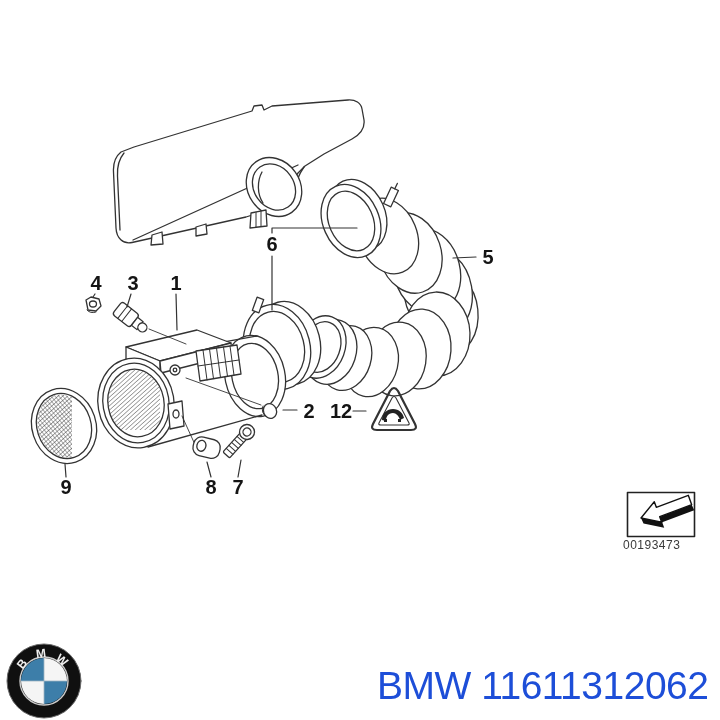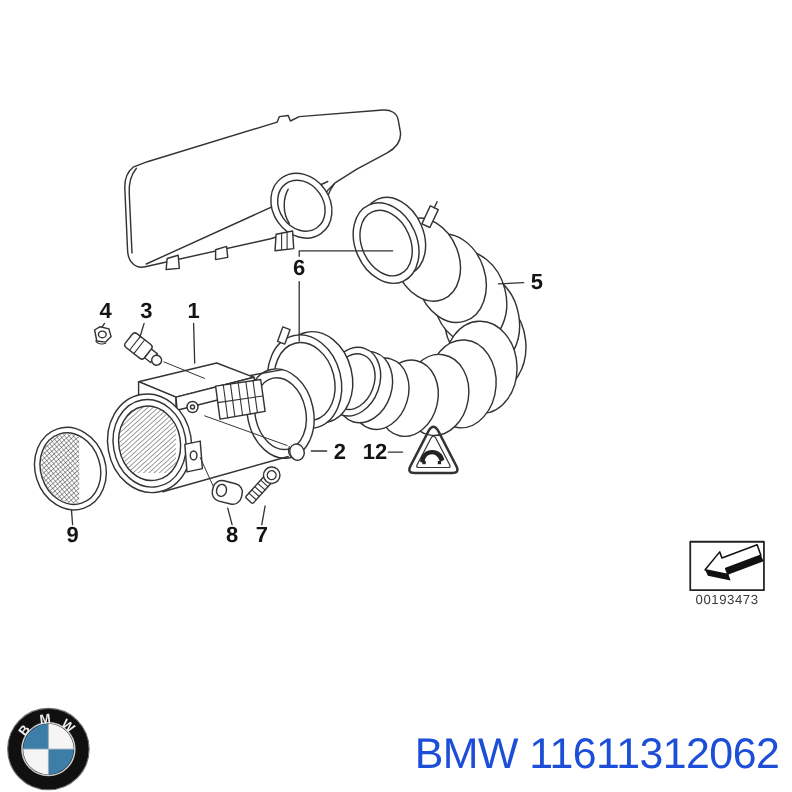--- a/index.html
+++ b/index.html
@@ -7,21 +7,21 @@
     width:720px;height:720px;position:relative;background:#ffffff;
     font-family:"Liberation Sans",sans-serif;overflow:hidden;
   }
   #diagram-svg{position:absolute;left:0;top:0;}
   .callout{
     position:absolute;transform:translate(-50%,-50%);
     font-weight:bold;font-size:20px;color:#141414;line-height:1;
     font-family:"Liberation Sans",sans-serif;
   }
   .stamp-code{
-    position:absolute;left:623px;top:538px;width:76px;text-align:center;
+    position:absolute;left:623px;top:538px;width:76px;
     font-size:12px;letter-spacing:0.5px;color:#3a3a3a;
   }
   .part-number{
     position:absolute;left:377px;top:664px;
     font-size:39px;letter-spacing:-0.5px;color:#1d4ed8;white-space:nowrap;
   }
 </style>
 </head>
 <body>
 

